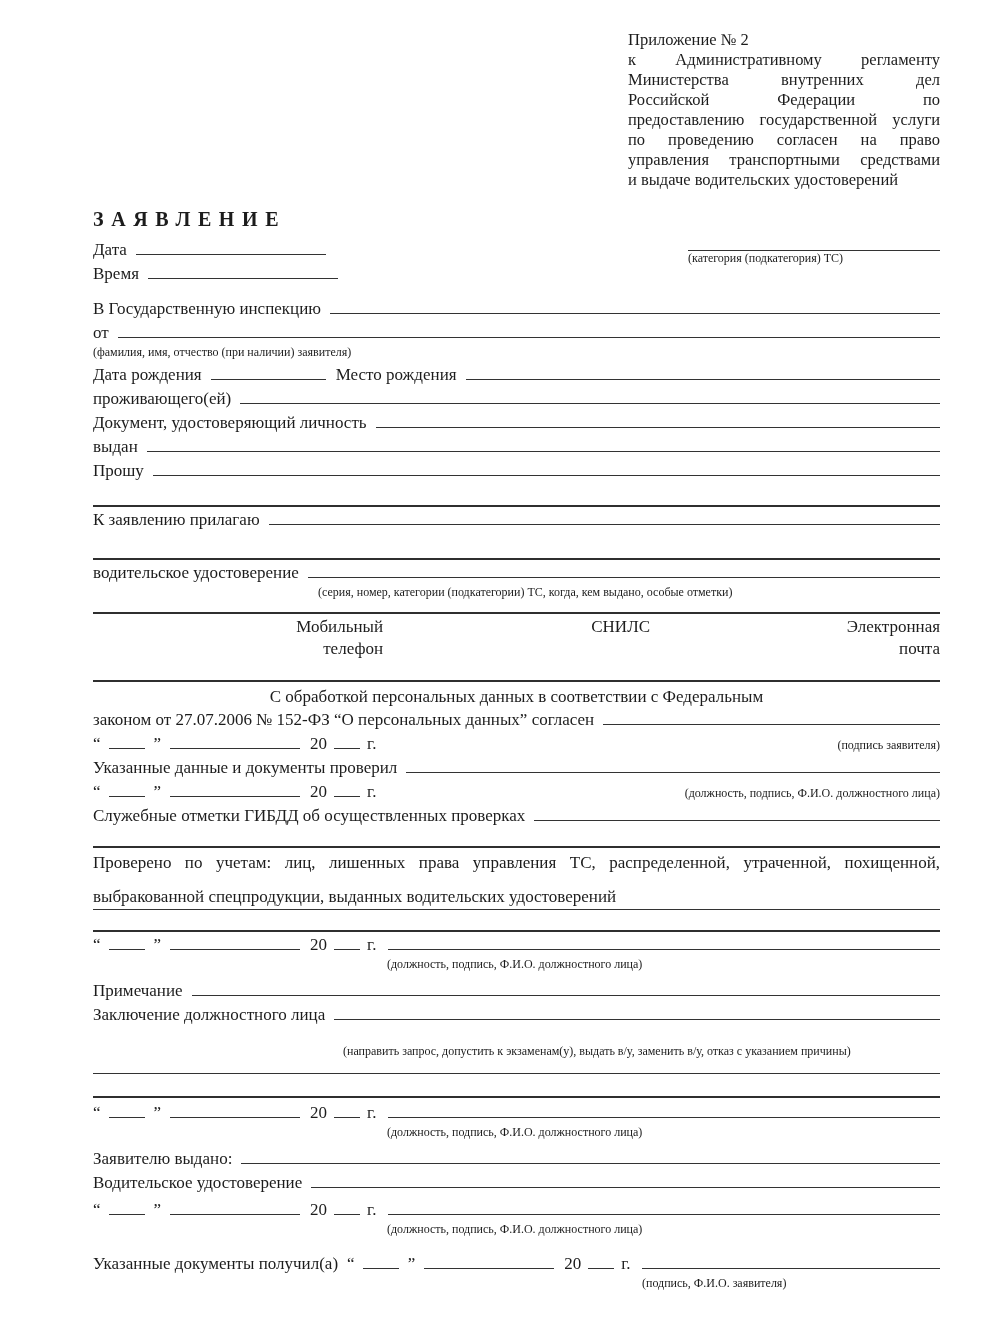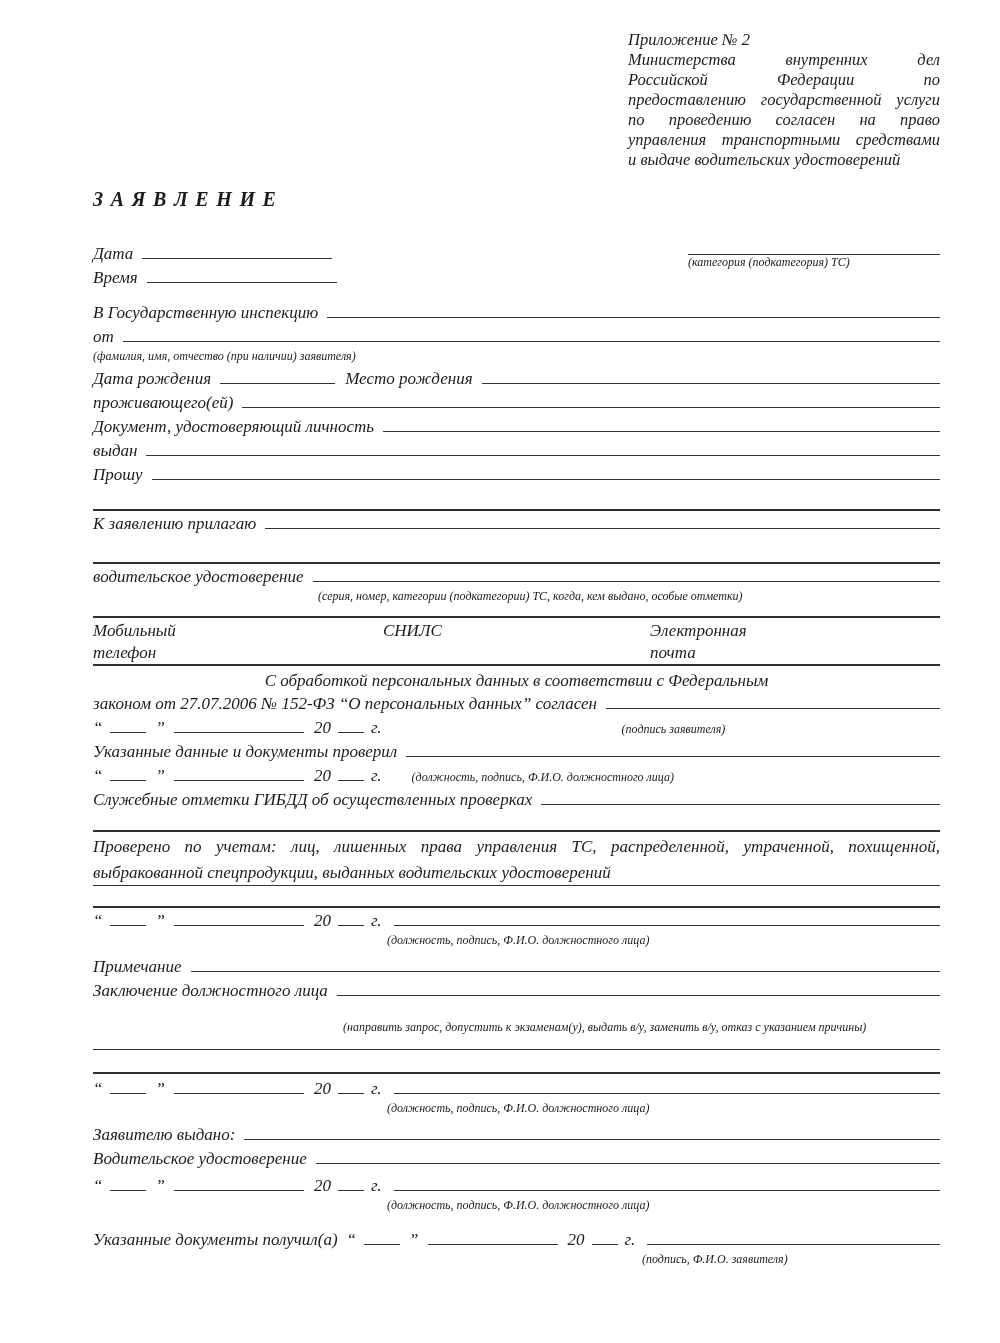--- a/index.html
+++ b/index.html
@@ -1,20 +1,20 @@
 <!DOCTYPE html>
 <html><head>
 <meta charset="utf-8">
 <style>
   html,body{margin:0;padding:0;background:#e8e8e8;}
   .page{
     position:relative;width:1000px;height:1343px;background:#ffffff;
     font-family:"Liberation Serif","DejaVu Serif",serif;
     font-size:17px;line-height:1.3;color:#1c1c1c;
-    padding:30px 60px 0 93px;box-sizing:border-box;overflow:hidden;margin:0 auto;font-style:italic;
+    padding:30px 60px 0 93px;box-sizing:border-box;overflow:hidden;margin:0 auto;
   }
   
   .annex{margin-left:auto;width:312px;font-size:16.5px;line-height:20px;}
   .annex-line{text-align:justify;text-align-last:justify;}
   .annex-line.nojust{text-align:left;text-align-last:left;}
   
   .title{text-align:left;font-weight:bold;font-size:20px;letter-spacing:0.38em;margin-top:16px;}
   
   .row{display:flex;align-items:baseline;margin-top:1px;min-height:23px;}
   .lbl{white-space:nowrap;padding-right:9px;}
@@ -25,51 +25,52 @@
   .w26{width:26px;margin:0 7px;}
   .w115{width:115px;margin-right:10px;}
   .w190{width:190px;}
   .q,.yr{white-space:nowrap;}
   
   .fline{border-bottom:2px solid #2f2f2f;height:0;}
   .fline.thin{border-bottom:1px solid #333;}
   
   .cap{font-size:12px;line-height:15px;}
   .cap-center{text-align:left;}
-  .capflex{flex:1;text-align:left;}
+  .capflex{flex:1;text-align:right;}
   .ml30{margin-left:30px;}
   .ml225{margin-left:225px;}
   .ml240{margin-left:240px;}
   .ml250{margin-left:250px;margin-top:17px;}
   .ml294{margin-left:294px;}
   .ml549{margin-left:549px;}
   
-  .top-block{display:flex;justify-content:space-between;align-items:flex-start;margin-top:30px;}
+  .top-block{display:flex;justify-content:space-between;align-items:flex-start;margin-top:6px;}
   .tb-left{width:340px;}
   .tb-right{width:252px;margin-top:11px;}
   
-  .strip{border-top:2px solid #2f2f2f;border-bottom:2px solid #2f2f2f;display:flex;margin-top:12px;padding:2px 0 0;}
+  .strip{border-top:2px solid #2f2f2f;border-bottom:2px solid #2f2f2f;display:flex;margin-top:12px;padding:2px 0 20px;text-align:right;}
   .strip .c1{width:290px;}
   .strip .c2{width:267px;}
   .strip .c3{flex:1;}
   .strip div div{line-height:22px;}
   
   .jline{text-align:justify;text-align-last:justify;margin-top:4px;}
   .fullunder{border-bottom:1px solid #333;}
   
   .mt2{margin-top:2px;}.mt4{margin-top:4px;text-align:center;}.mt8{margin-top:8px;}.mt12{margin-top:12px;}.mt14{margin-top:14px;}.mt16{margin-top:16px;}
   .mt18{margin-top:18px;}.mt20{margin-top:20px;}.mt22{margin-top:22px;}.mt26{margin-top:26px;}
 </style>
 </head>
 <body>
 
 <div class="page">
 
   <div class="annex">
     <div class="annex-line nojust">Приложение № 2</div>
+    <div class="annex-line">к Административному регламенту</div>
     <div class="annex-line">Министерства внутренних дел</div>
     <div class="annex-line">Российской Федерации по</div>
     <div class="annex-line">предоставлению государственной услуги</div>
     <div class="annex-line">по проведению согласен на право</div>
     <div class="annex-line">управления транспортными средствами</div>
     <div class="annex-line nojust">и выдаче водительских удостоверений</div>
   </div>
 
   <div class="title">ЗАЯВЛЕНИЕ</div>
 
@@ -191,21 +192,21 @@
   </div>
 
   <div class="row">
     <span class="lbl">Служебные отметки ГИБДД об осуществленных проверках</span>
     <span class="line"></span>
   </div>
 
   <div class="fline mt18"></div>
 
   <div class="jline">Проверено по учетам: лиц, лишенных права управления ТС, распределенной, утраченной, похищенной,</div>
-  <div class="row fullunder" style="margin-top:4px;justify-content:flex-end;">
+  <div class="row fullunder" style="margin-top:12px;justify-content:flex-end;">
     <span class="lbl">выбракованной спецпродукции, выданных водительских удостоверений</span>
     <span style="flex:1;"></span>
   </div>
 
   <div class="fline mt20"></div>
 
   <div class="row mt2">
     <span class="q">“</span>
     <span class="ln w36"></span>
     <span class="q">”</span>

